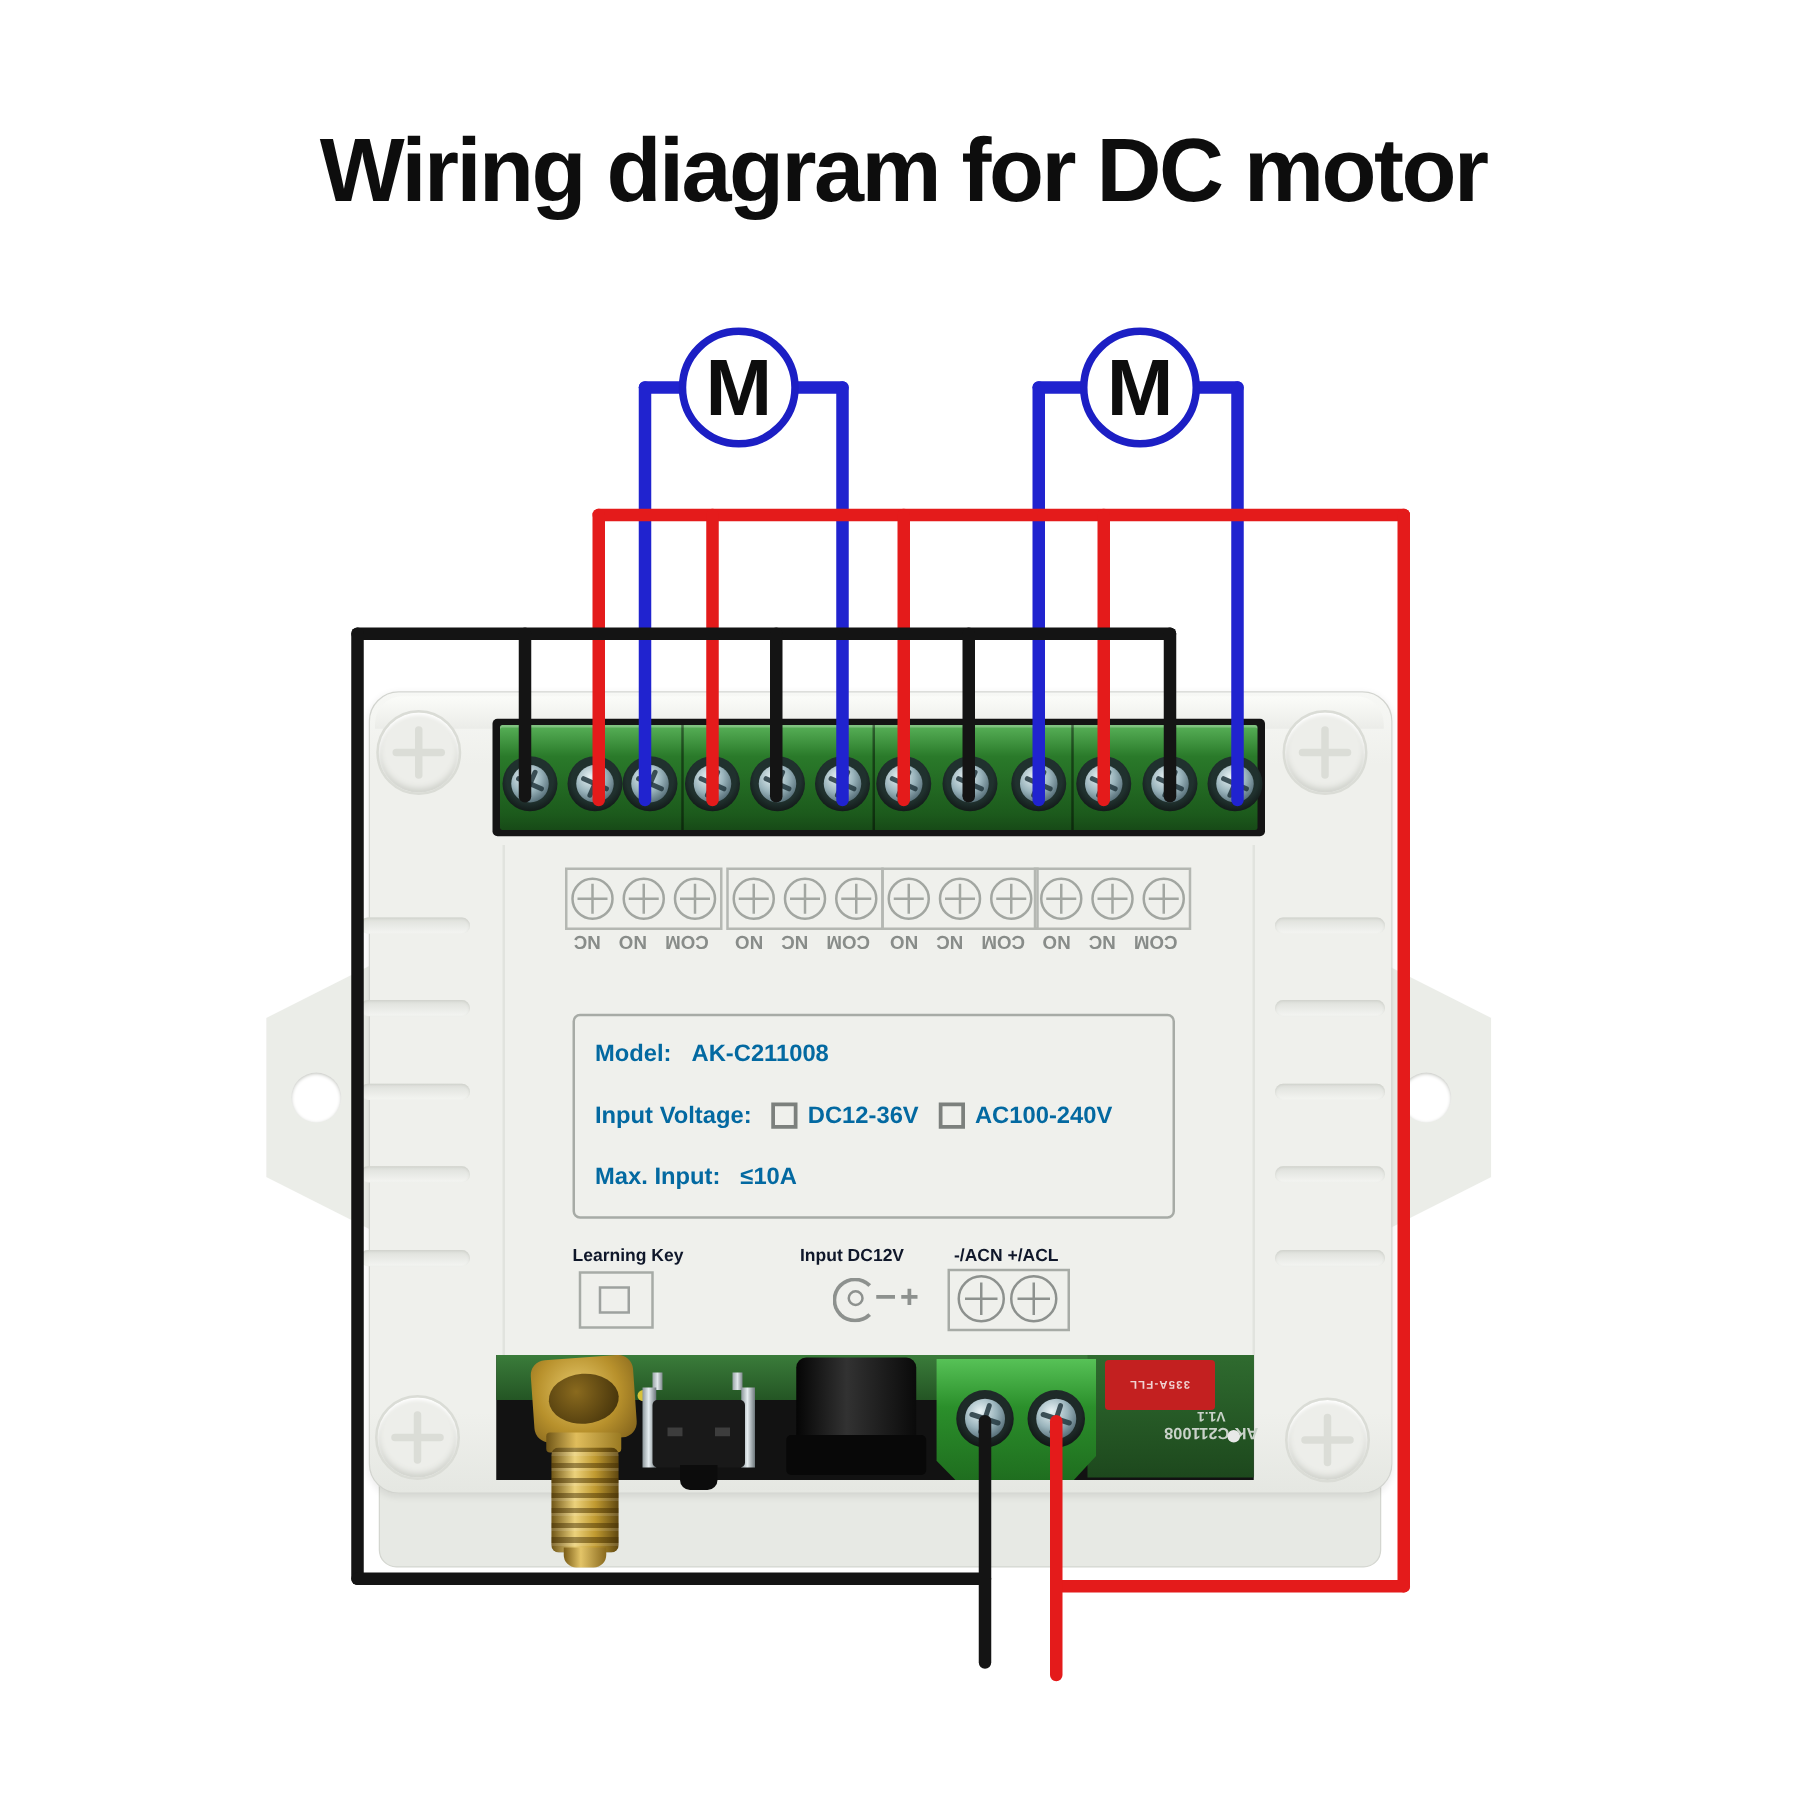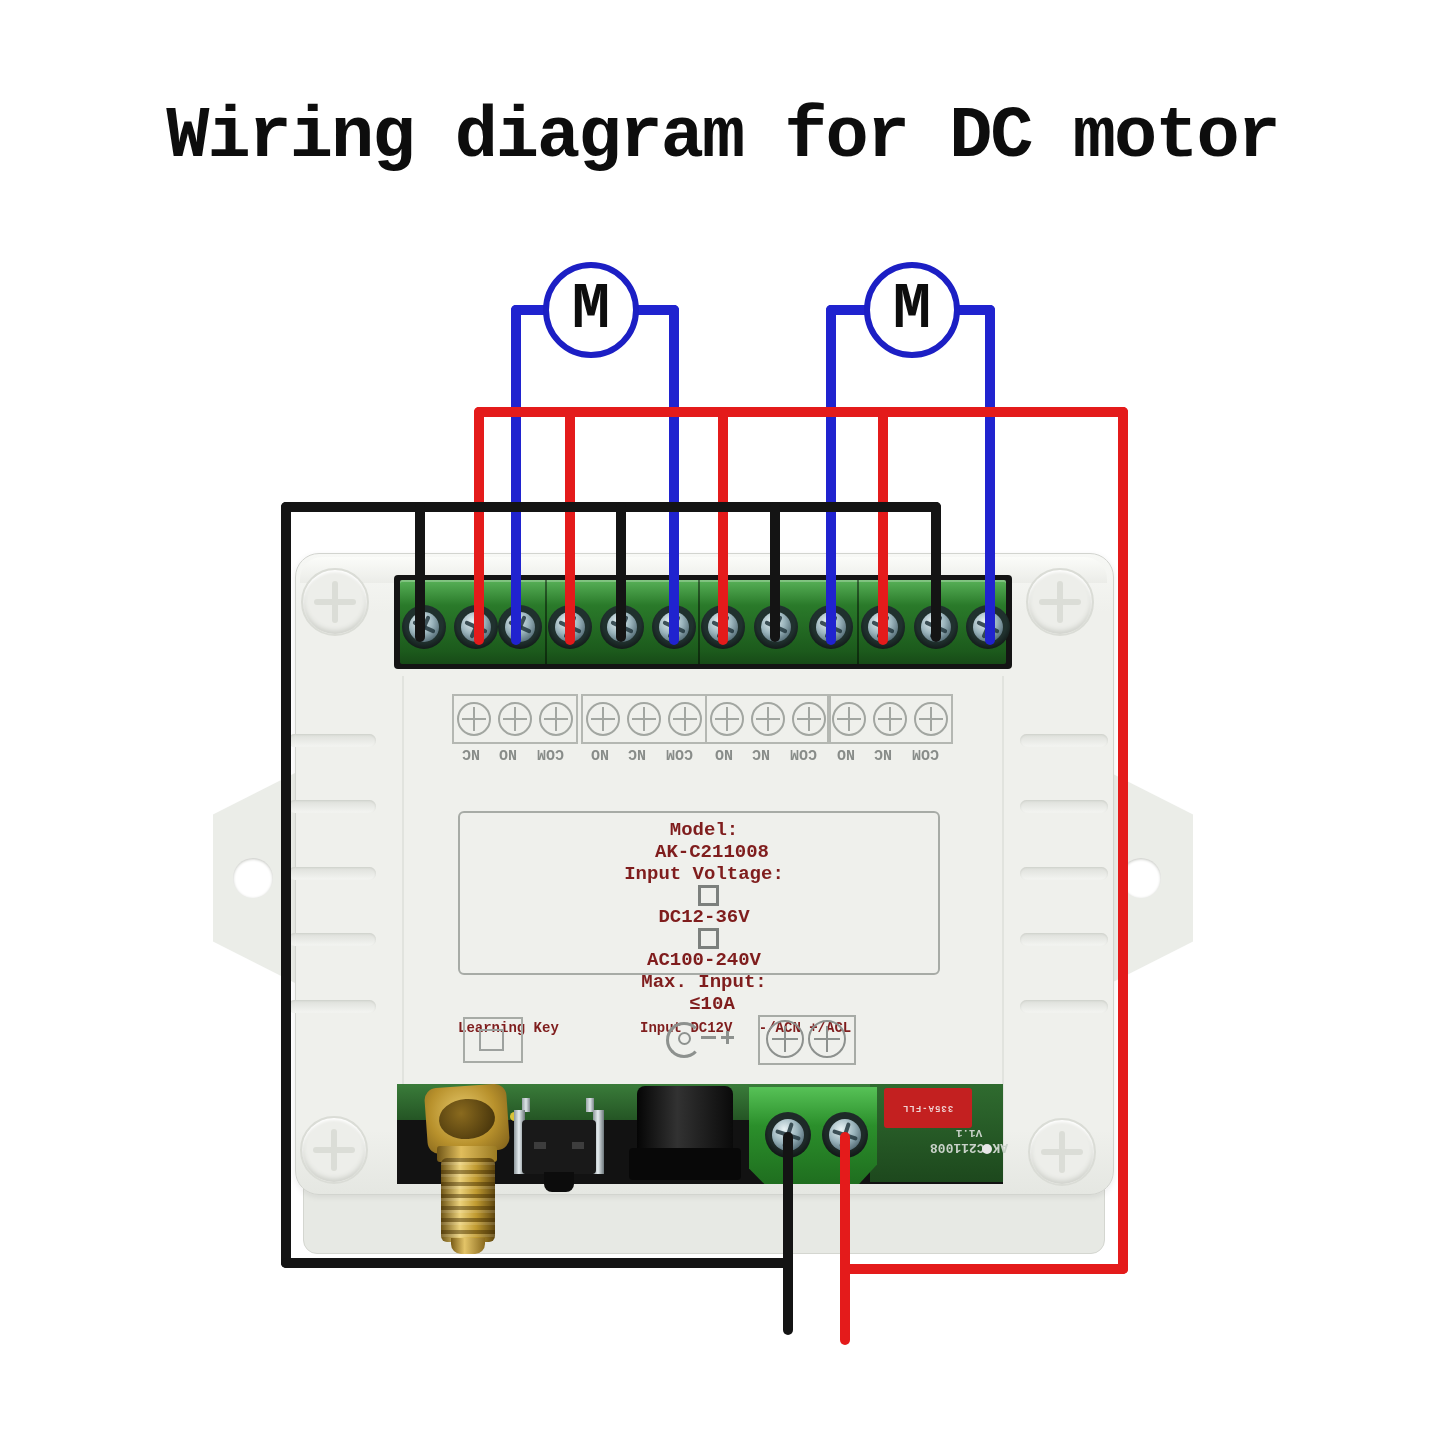--- a/index.html
+++ b/index.html
@@ -1,17 +1,17 @@
 <!DOCTYPE html>
 <html><head>
 <meta charset="utf-8">
 <style>
   html,body{margin:0;padding:0;background:#fff;}
   #stage{position:relative;width:1445px;height:1445px;background:#ffffff;overflow:hidden;
-         font-family:Liberation Mono, monospace;}
+         font-family:Liberation Sans, sans-serif;}
   .abs{position:absolute;}
 
   
   .main-title{left:0;right:0;top:96px;text-align:center;font-size:72px;font-weight:bold;
               color:#0d0d0d;letter-spacing:-2px;}
   .bottom-label{left:596px;top:1338px;width:460px;text-align:center;font-size:48px;
                 font-weight:bold;color:#0d0d0d;letter-spacing:0px;}
 
   
   .ear{width:84px;height:212px;background:#ebede8;filter:drop-shadow(0 0 1px #c6c8c2);}
@@ -61,26 +61,26 @@
   .label-group{top:742px;width:122px;height:22px;display:flex;align-items:center;
                justify-content:space-around;}
   .flip{display:inline-block;transform:rotate(180deg);font-size:15px;font-weight:bold;color:#888c89;}
 
   
   .board-title{left:400px;top:778px;width:610px;text-align:center;font-size:21px;
                font-weight:bold;color:#565b58;}
   .spec-box{left:458px;top:811px;width:482px;height:164px;border:2px solid #a7aba6;border-radius:6px;
             display:flex;flex-direction:column;justify-content:space-around;
             padding:6px 6px 6px 16px;box-sizing:border-box;}
-  .spec-row{display:flex;align-items:center;font-size:19px;font-weight:bold;color:#7f1d1d;
-            white-space:nowrap;flex-direction:column;}
+  .spec-row{display:flex;align-items:center;font-size:19px;font-weight:bold;color:#0369a1;
+            white-space:nowrap;}
   .spec-row .val{margin-left:16px;}
   .cb{width:15px;height:15px;border:3px solid #7c807d;display:inline-block;margin:0 8px 0 16px;}
   .cb--filled{width:17px;height:21px;background:#0d0d0d;border:none;transform:rotate(-3deg);}
-  .small-print{font-size:14px;font-weight:bold;color:#7f1d1d;margin-top:24px;}
+  .small-print{font-size:14px;font-weight:bold;color:#0f172a;}
   .lk-box{left:463px;top:1017px;width:56px;height:42px;border:2px solid #a7aba6;}
   .lk-inner{left:479px;top:1029px;width:21px;height:18px;border:2px solid #9da19e;}
   .dc-arc{left:666px;top:1022px;width:30px;height:30px;border:3px solid #8d918e;border-radius:50%;
           border-right-color:transparent;}
   .dc-dot{left:678px;top:1032px;width:9px;height:9px;border:2px solid #8d918e;border-radius:50%;}
   .dc-dash{left:701px;top:1036px;width:15px;height:3px;background:#8d918e;}
   .dc-plus-h{left:721px;top:1036px;width:13px;height:3px;background:#8d918e;}
   .dc-plus-v{left:726px;top:1031px;width:3px;height:13px;background:#8d918e;}
   .ac-box{left:758px;top:1015px;width:94px;height:46px;border:2px solid #a7aba6;}
   .ac-screw{top:1020px;width:34px;height:34px;border:2px solid #8d918e;border-radius:50%;position:absolute;}

